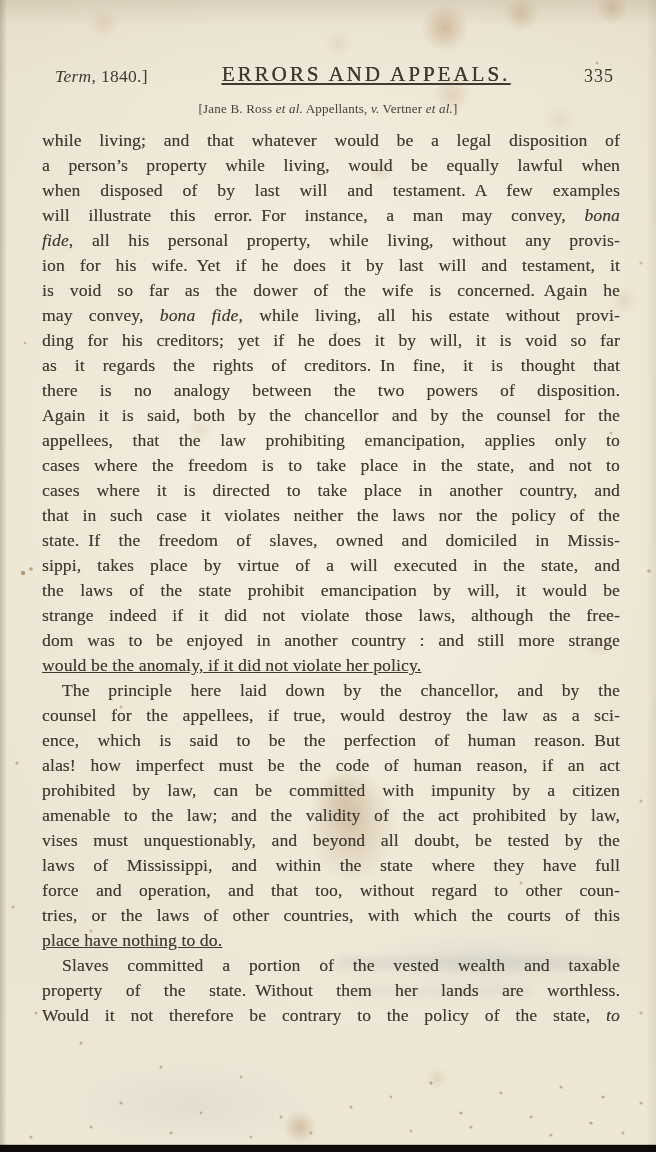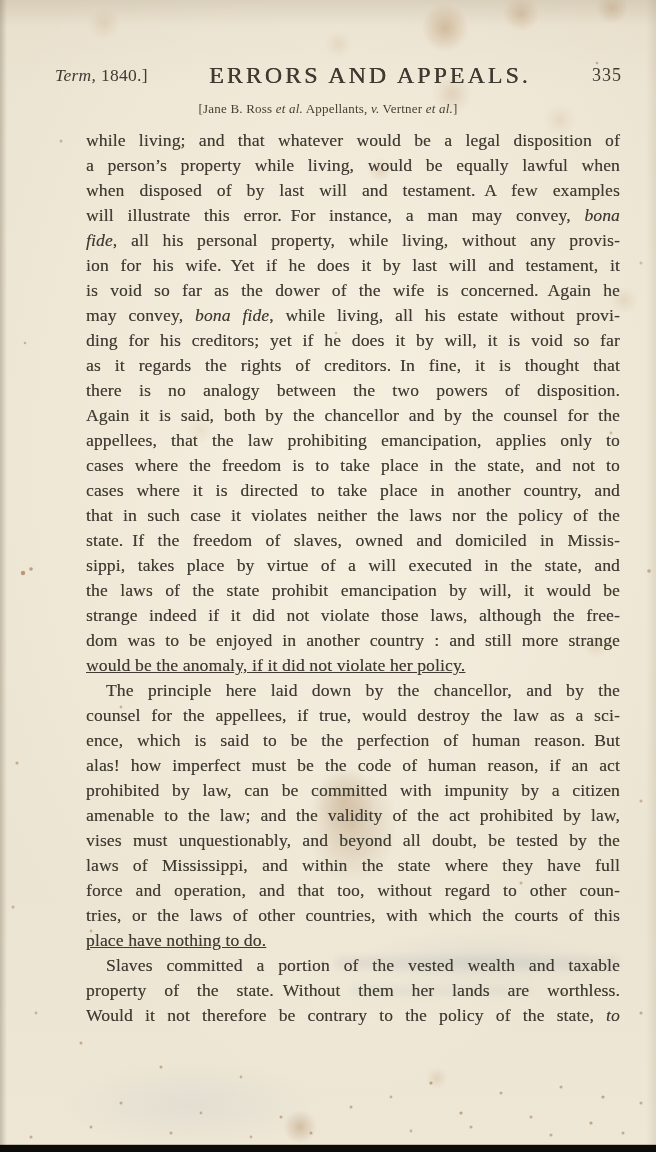--- a/index.html
+++ b/index.html
@@ -74,41 +74,42 @@
   }
   .st1 { left: 336px; top: 957px; width: 282px; height: 12px; }
   .st2 { left: 352px; top: 986px; width: 180px; height: 10px; opacity: .7; }
   .bottom-bar {
     position: absolute; left: 0; bottom: 0; width: 100%; height: 7px;
     background: #0d0c0a;
     box-shadow: 0 -1px 0 rgba(60,50,35,0.25);
   }
   
   .header {
-    position: absolute; top: 62px; left: 42px; right: 34px;
-    display: flex; align-items: center;
+    position: absolute; top: 62px; left: 42px; right: 42px;
+    display: flex; align-items: flex-end;
     font-size: 17.5px;
   }
   .header-left { flex: 0 0 auto; padding-left: 13px; letter-spacing: 0.3px; }
   .header-title {
     flex: 1 1 auto; text-align: center;
-    letter-spacing: 3px; font-size: 24px;
+    letter-spacing: 3px; font-size: 21px;
     text-shadow: 0.3px 0 0 currentColor;
+    text-decoration: underline;
   }
   .header-page-num { flex: 0 0 auto; font-size: 18px; letter-spacing: 1px; }
   .caption {
     position: absolute; top: 101px; left: 0; width: 100%;
     text-align: center; font-size: 13px; color: #464135; letter-spacing: 0.2px;
   }
   .body-text {
     position: absolute; top: 128px; left: 42px; width: 578px;
     font-size: 17.5px; line-height: 25px; letter-spacing: 0.15px;
     text-shadow: 0.2px 0 0 rgba(63,59,50,0.55);
   }
-  .line { text-align: justify; text-align-last: justify; height: 25px; white-space: nowrap; margin-left: 44px; }
+  .line { text-align: justify; text-align-last: justify; height: 25px; white-space: nowrap; }
   .line { white-space: normal; }
   .line.short { text-align-last: left; text-decoration: underline; }
   .line.first { text-indent: 20px; }
   .it { font-style: italic; }
 </style>
 </head>
 <body>
 
 <div class="page">
   <div class="stains"></div>

